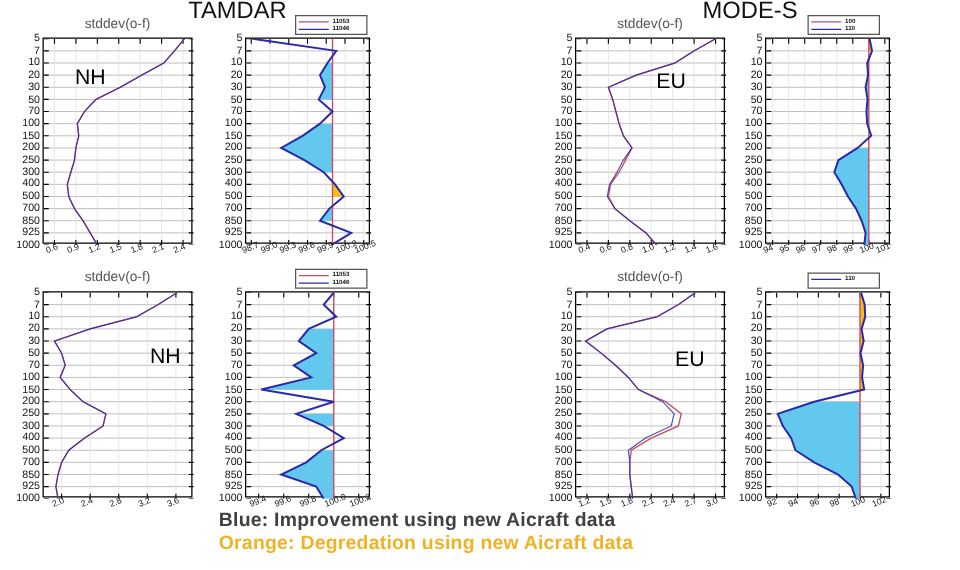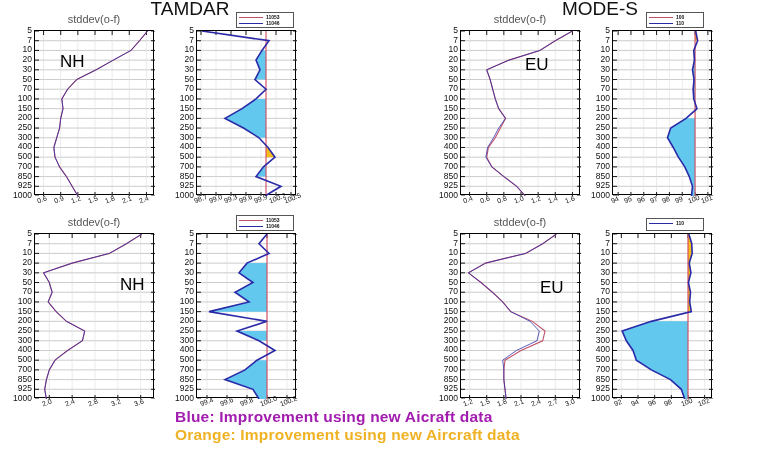--- a/index.html
+++ b/index.html
@@ -43,21 +43,21 @@
     padding:1px 2px;box-sizing:border-box;
   }
   .legend-row{display:flex;align-items:center;height:6px;}
   .legend-swatch{width:24px;height:0;border-top:1.4px solid #000;margin-right:3px;}
   .legend-text{font-size:5px;font-weight:bold;color:#111;line-height:6px;white-space:nowrap;}
   .caption{position:absolute;white-space:nowrap;}
   .caption-line{
     font-family:"Liberation Sans",sans-serif;
     font-size:15.5px;font-weight:bold;letter-spacing:.2px;
   }
-  .cap-blue{color:#a21caf;}
+  .cap-blue{color:#404040;}
   .cap-orange{color:#f0b225;}
   svg{display:block;}
 </style>
 </head>
 <body>
 
 <div class="figure">
 
   <div class="group-title" style="left:130px;top:-2px;width:120px;">TAMDAR</div>
 
@@ -977,16 +977,16 @@
           <div class="legend-row">
             <span class="legend-swatch" style="border-top-color: rgb(42, 42, 168);"></span>
             <span class="legend-text">110</span>
           </div>
         </div>
       </div>
     </div>
 
   <div class="caption" style="left:175px;top:408px;">
     <div class="caption-line cap-blue">Blue: Improvement using new Aicraft data</div>
-    <div class="caption-line cap-orange">Orange: Improvement using new Aircraft data</div>
+    <div class="caption-line cap-orange">Orange: Degredation using new Aicraft data</div>
   </div>
 
 </div>
 
 </body></html>

